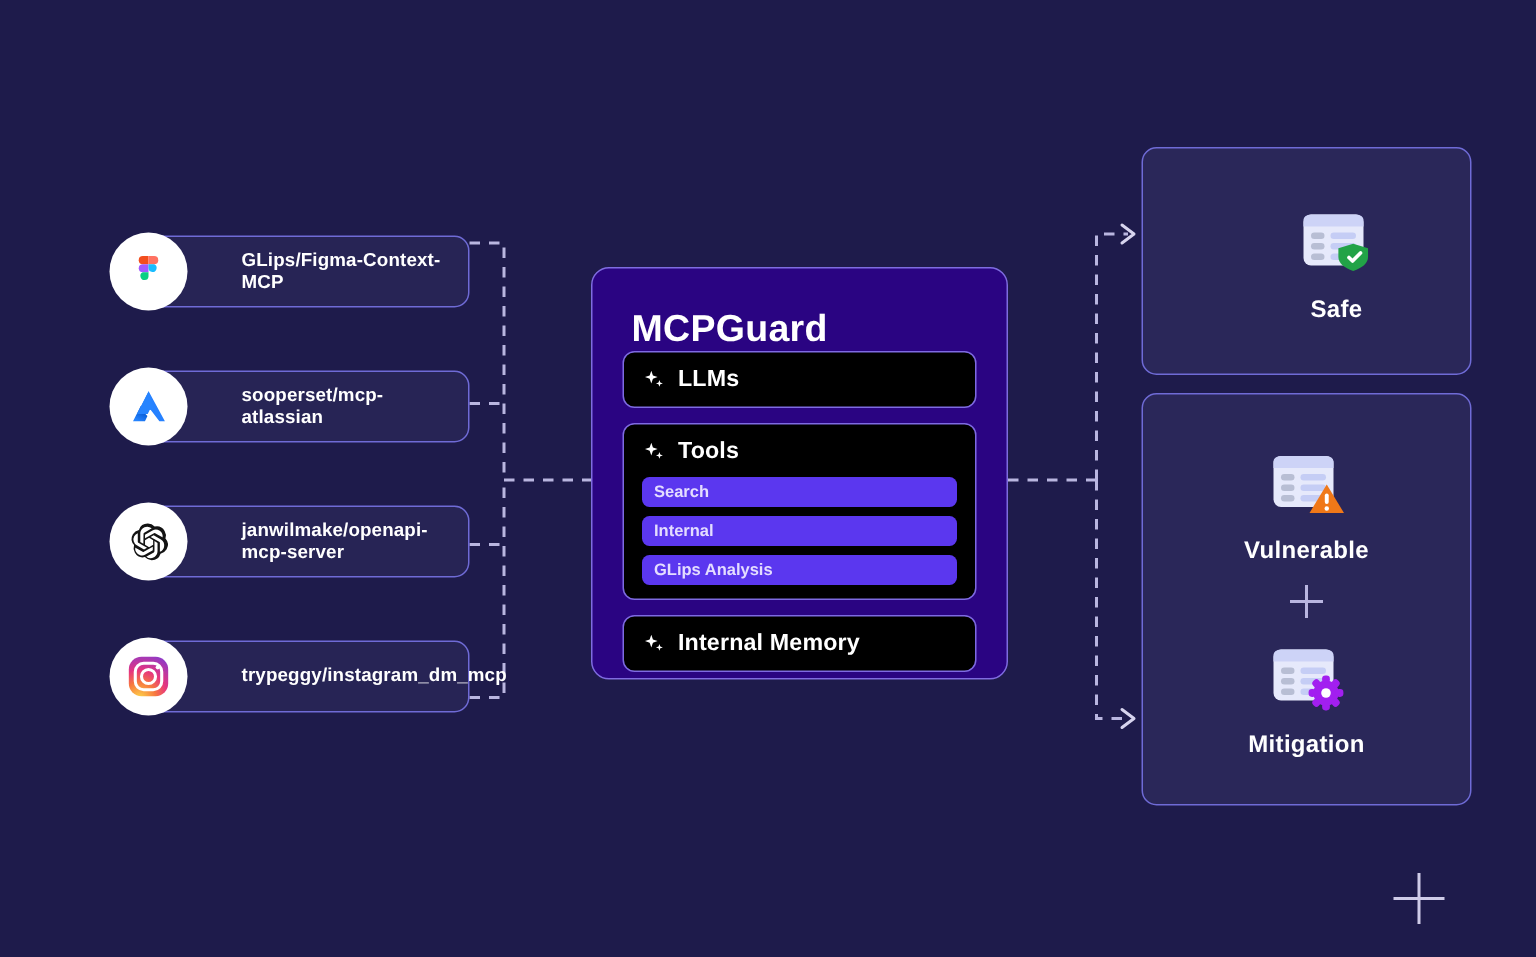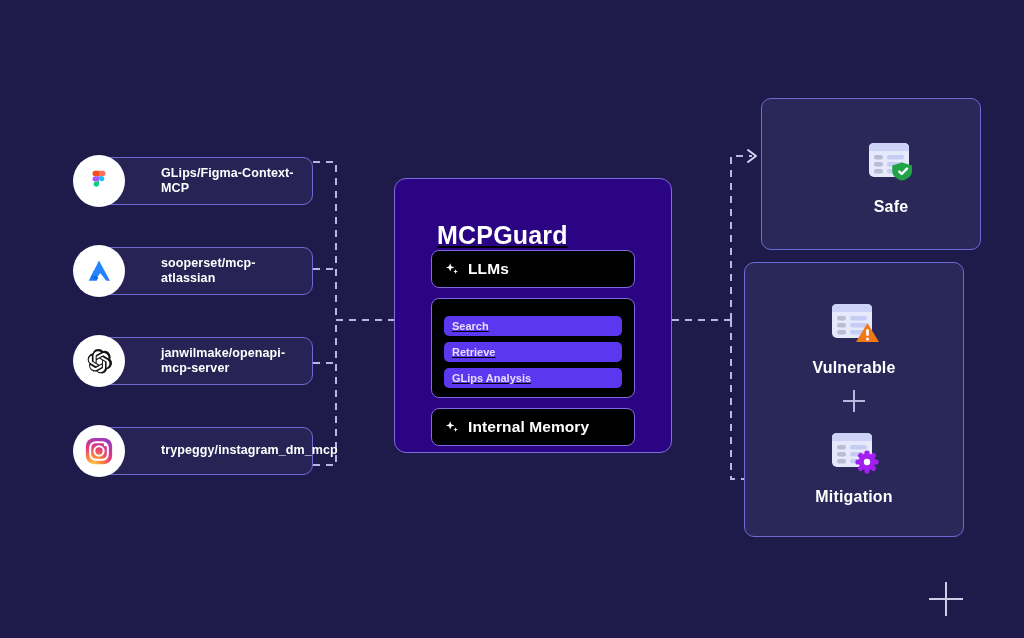--- a/index.html
+++ b/index.html
@@ -88,24 +88,23 @@
   
   .guard {
     position: absolute;
     left: 373px;
     top: 178px;
     width: 278px;
     height: 275px;
     background: #2a0482;
     border: 1px solid #7f6ce0;
     border-radius: 12px;
-    padding: 36px;
+    padding: 20px;
     display: flex;
     flex-direction: column;
-    text-decoration: underline;
   }
 
   .guard-title {
     color: #ffffff;
     font-size: 25px;
     font-weight: bold;
     letter-spacing: 0.2px;
     margin: 6px 0 0 6px;
   }
 
@@ -169,21 +168,21 @@
 
   #card-safe {
     left: 740px;
     top: 98px;
     width: 220px;
     height: 152px;
     padding-left: 40px;
   }
 
   #card-vuln {
-    left: 723px;
+    left: 740px;
     top: 262px;
     width: 220px;
     height: 275px;
     gap: 0;
   }
 
   .result-item {
     display: flex;
     flex-direction: column;
     align-items: center;
@@ -351,23 +350,30 @@
         <div class="block-head">
           <svg class="sparkle" width="16" height="16" viewBox="0 0 16 16" fill="#ffffff">
             <path d="M6.2 2.2 7.3 5.3 10.4 6.4 7.3 7.5 6.2 10.6 5.1 7.5 2 6.4 5.1 5.3z"></path>
             <path d="M11.6 8.3 12.2 10 13.9 10.6 12.2 11.2 11.6 12.9 11 11.2 9.3 10.6 11 10z"></path>
           </svg>
           <span class="block-title">LLMs</span>
         </div>
       </div>
 
       <div class="block">
+        <div class="block-head">
+          <svg class="sparkle" width="16" height="16" viewBox="0 0 16 16" fill="#ffffff">
+            <path d="M6.2 2.2 7.3 5.3 10.4 6.4 7.3 7.5 6.2 10.6 5.1 7.5 2 6.4 5.1 5.3z"></path>
+            <path d="M11.6 8.3 12.2 10 13.9 10.6 12.2 11.2 11.6 12.9 11 11.2 9.3 10.6 11 10z"></path>
+          </svg>
+          <span class="block-title">Tools</span>
+        </div>
         <div class="tags">
           <span class="tag">Search</span>
-          <span class="tag">Retrieve</span>
+          <span class="tag">Internal</span>
           <span class="tag">GLips Analysis</span>
         </div>
       </div>
 
       <div class="block">
         <div class="block-head">
           <svg class="sparkle" width="16" height="16" viewBox="0 0 16 16" fill="#ffffff">
             <path d="M6.2 2.2 7.3 5.3 10.4 6.4 7.3 7.5 6.2 10.6 5.1 7.5 2 6.4 5.1 5.3z"></path>
             <path d="M11.6 8.3 12.2 10 13.9 10.6 12.2 11.2 11.6 12.9 11 11.2 9.3 10.6 11 10z"></path>
           </svg>

